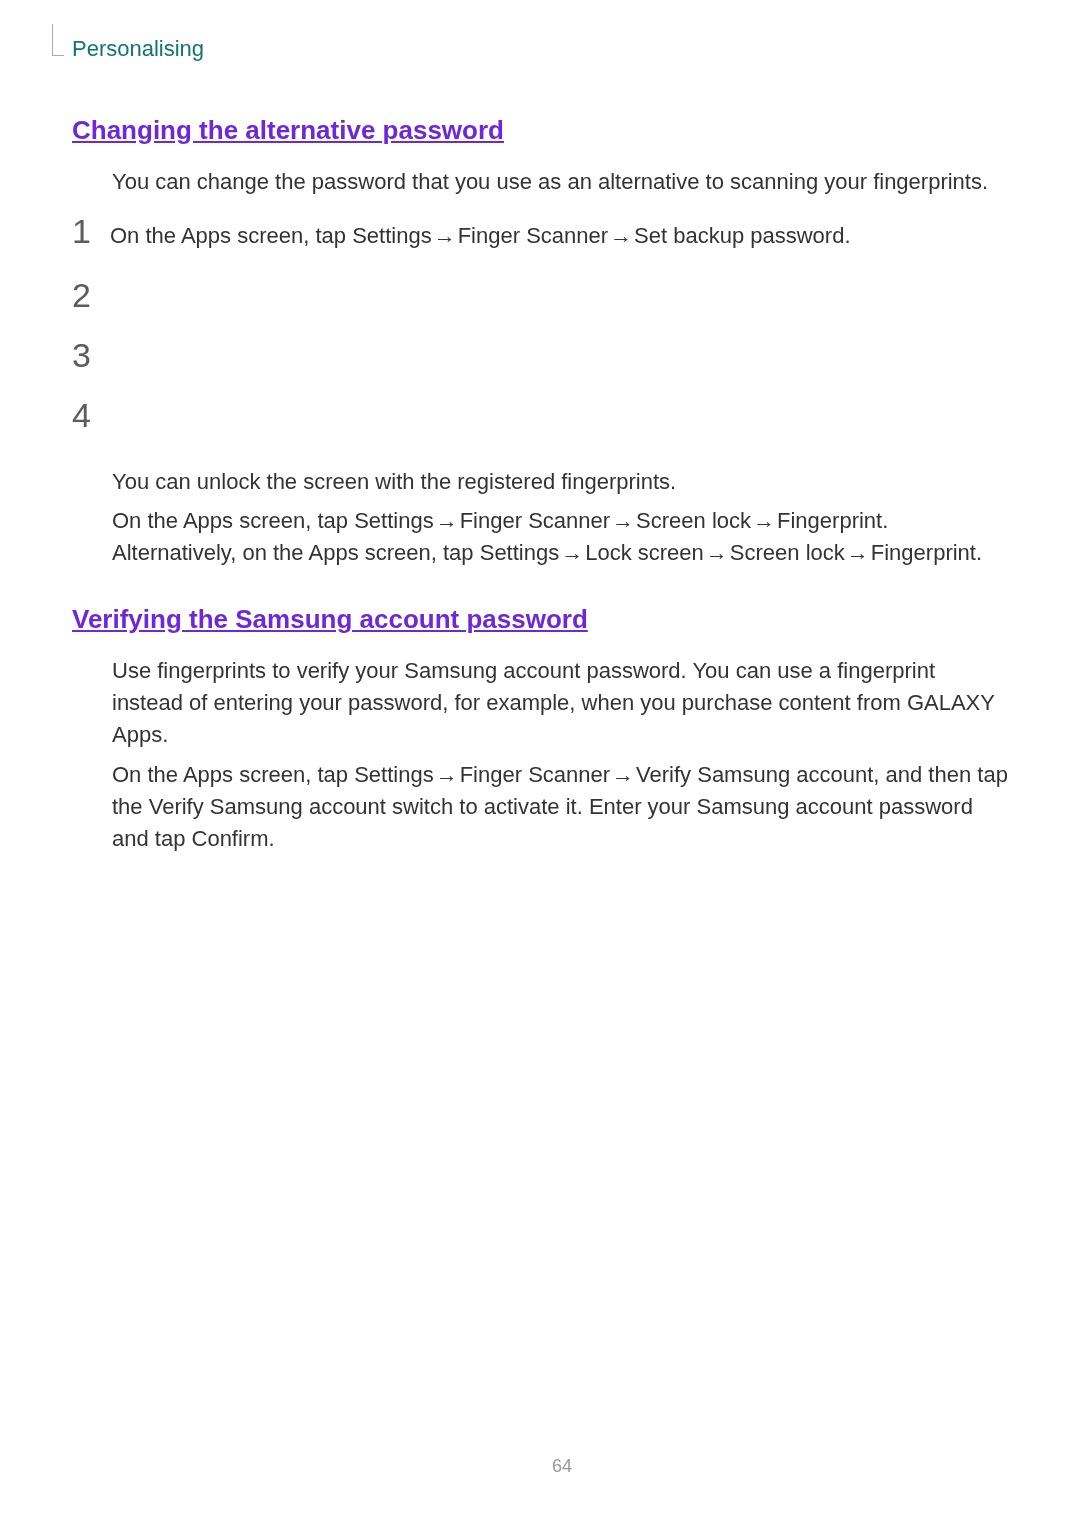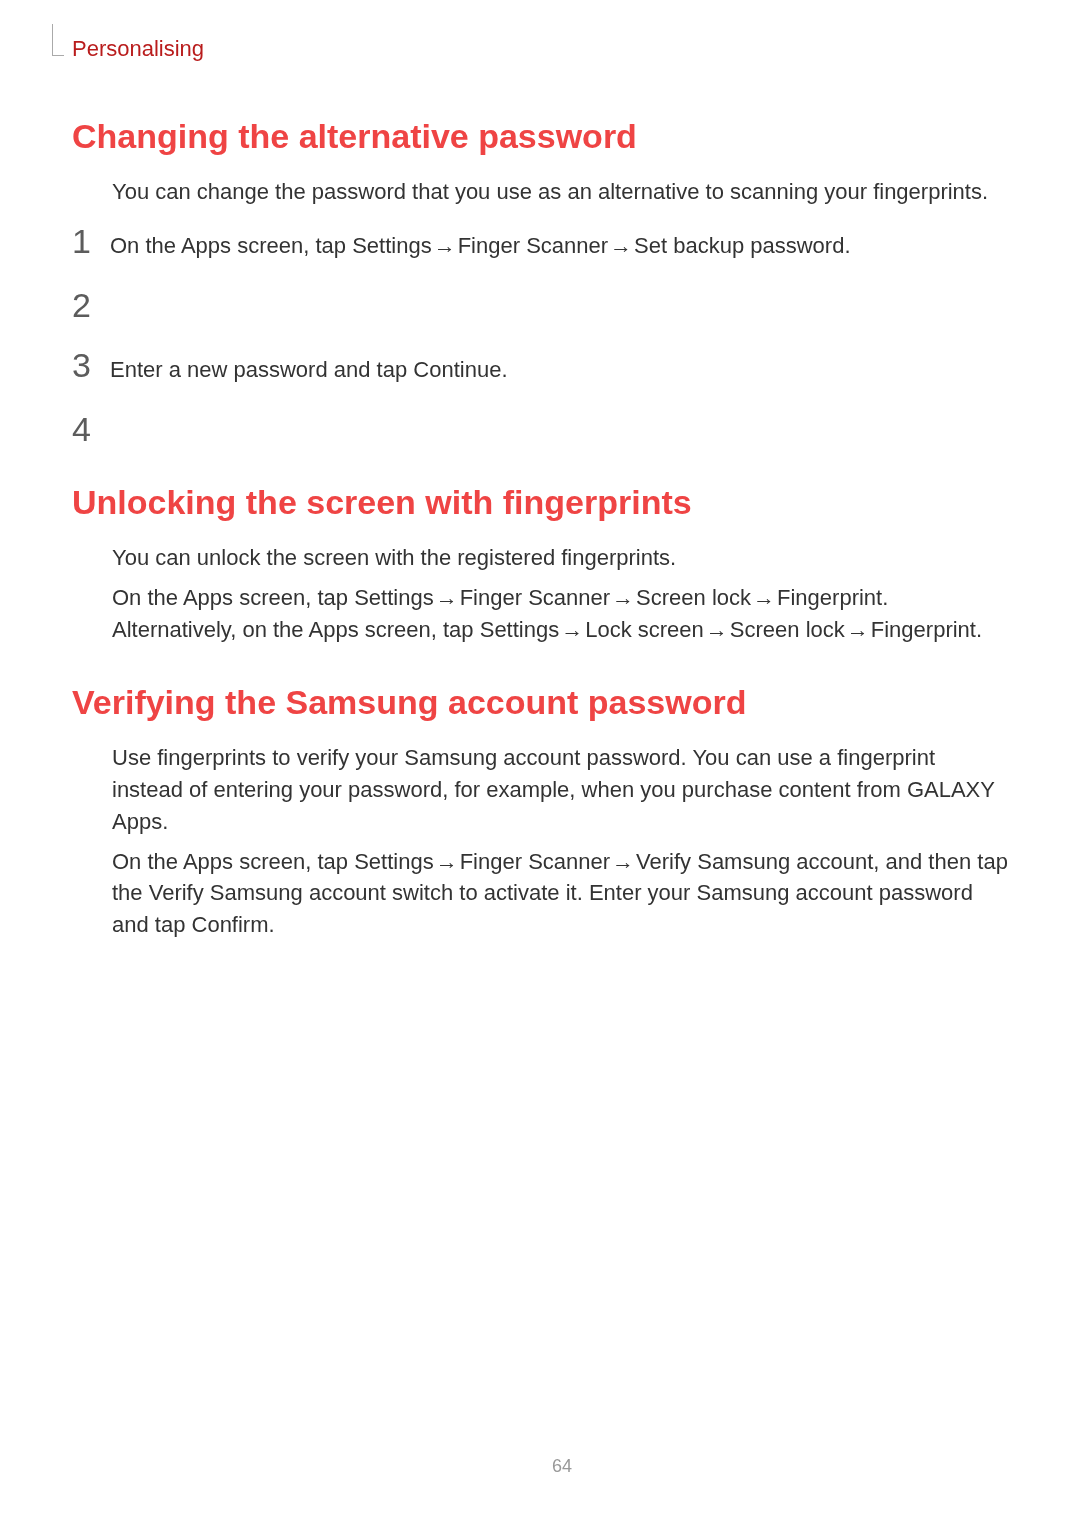--- a/index.html
+++ b/index.html
@@ -17,37 +17,38 @@
     left: 52px;
     height: 32px;
     border-left: 1px solid #aaaaaa;
     border-bottom: 1px solid #aaaaaa;
     width: 12px;
   }
   .header-title {
     position: absolute;
     top: 36px;
     left: 72px;
-    color: #b91c1c;
+    color: #0f766e;
     font-size: 22px;
     font-weight: 400;
   }
   .content {
     position: absolute;
     top: 100px;
     left: 72px;
     right: 72px;
   }
   h2.section {
-    color: #ef4444;
-    font-size: 34px;
+    color: #6d28d9;
+    font-size: 26px;
     font-weight: 600;
     margin-top: 28px;
     margin-bottom: 18px;
     line-height: 1.3;
+    text-decoration: underline;
   }
   h2.section.first {
     margin-top: 14px;
   }
   p.body {
     font-size: 22px;
     color: #333333;
     line-height: 1.45;
     margin-bottom: 8px;
     margin-left: 40px;
@@ -109,34 +110,30 @@
           <span>On the Apps screen, tap </span><b>Settings</b><span class="arrow">→</span><b>Finger Scanner</b><span class="arrow">→</span><b>Set backup password</b><span>.</span>
         </div>
       </div>
 
       <div class="step">
         <div class="step-num">2</div>
       </div>
 
       <div class="step">
         <div class="step-num">3</div>
-        <div class="step-text">
-          <span>Enter a new password and tap </span><b>Continue</b><span>.</span>
-        </div>
       </div>
 
       <div class="step">
         <div class="step-num">4</div>
       </div>
 
     </div>
   </div>
 
   <div class="section-block">
-    <h2 class="section">Unlocking the screen with fingerprints</h2>
     <p class="body">You can unlock the screen with the registered fingerprints.</p>
     <p class="body">
       <span>On the Apps screen, tap </span><b>Settings</b><span class="arrow">→</span><b>Finger Scanner</b><span class="arrow">→</span><b>Screen lock</b><span class="arrow">→</span><b>Fingerprint</b><span>. Alternatively, on the Apps screen, tap </span><b>Settings</b><span class="arrow">→</span><b>Lock screen</b><span class="arrow">→</span><b>Screen lock</b><span class="arrow">→</span><b>Fingerprint</b><span>.</span>
     </p>
   </div>
 
   <div class="section-block">
     <h2 class="section">Verifying the Samsung account password</h2>
     <p class="body">
       <span>Use fingerprints to verify your Samsung account password. You can use a fingerprint instead of entering your password, for example, when you purchase content from </span><b>GALAXY Apps</b><span>.</span>

